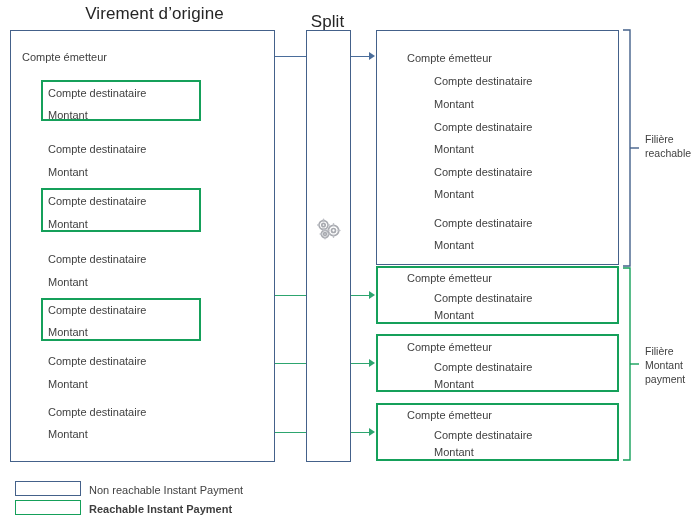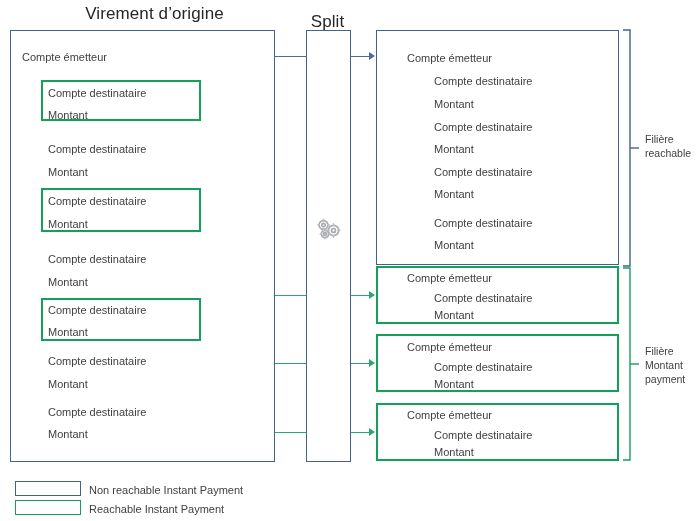--- a/index.html
+++ b/index.html
@@ -255,15 +255,15 @@
   <div class="bracket-label" style="left:645px; top:344px;">
     <div>Filière</div>
     <div>Montant</div>
     <div>payment</div>
   </div>
 
   <div class="legend-swatch blue" style="left:15px; top:481px;"></div>
   <div class="legend-text" style="left:89px; top:484px;">Non reachable Instant Payment</div>
 
   <div class="legend-swatch green" style="left:15px; top:500px;"></div>
-  <div class="legend-text" style="left:89px; top:503px;">Reachable Instant Payment</div>
+  <div class="legend-text" style="left:89px; top:503px;font-weight:bold;">Reachable Instant Payment</div>
 
 </div>
 
 </body></html>

